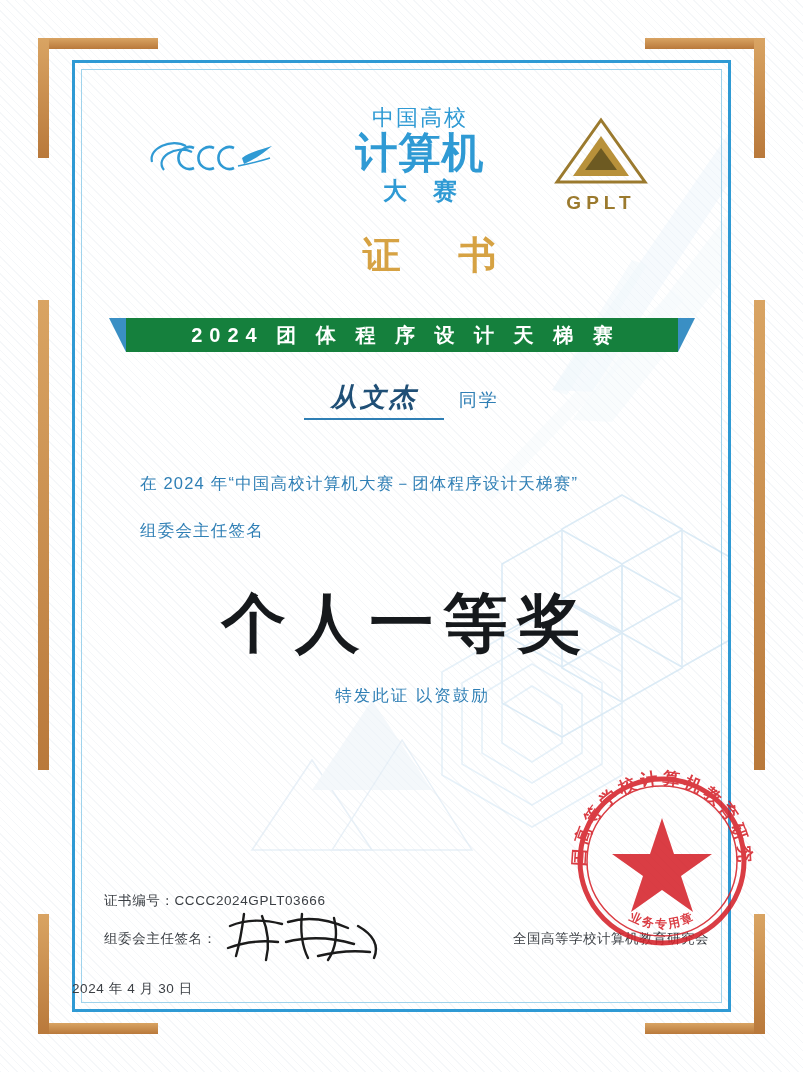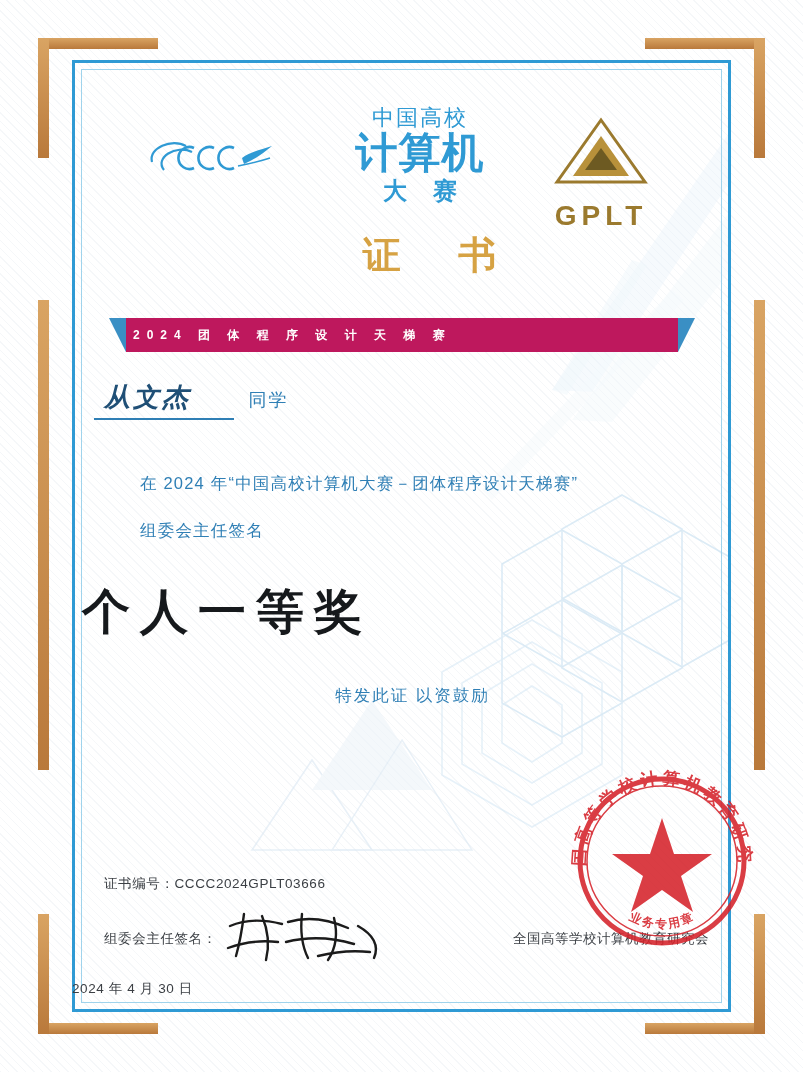--- a/index.html
+++ b/index.html
@@ -140,22 +140,22 @@
     font-size: 24px; color: #2f9ad4; letter-spacing: 26px;
     font-weight: bold; line-height: 30px;
     text-indent: 26px;
   }
   .logo-gplt {
     position: absolute; right: 70px; top: 18px;
     width: 120px; height: 110px;
     text-align: center;
   }
   .logo-gplt .gtext {
-    font-size: 28px; color: #9b7a2e; font-weight: bold;
-    letter-spacing: 5px; margin-top: 10px;
+    font-size: 19px; color: #9b7a2e; font-weight: bold;
+    letter-spacing: 5px; margin-top: 2px;
   }
 
   
   .cert-word {
     position: absolute;
     left: 0; top: 170px; width: 100%;
     text-align: center;
     font-size: 38px;
     font-weight: bold;
     color: #d6a243;
@@ -163,25 +163,25 @@
     text-indent: 24px;
     font-family: "Liberation Serif", "DejaVu Serif", serif;
     margin-left: 28px;
   }
 
   
   .banner {
     position: absolute;
     left: 54px; top: 258px;
     width: 552px; height: 34px;
-    background: #be185d;
+    background: #15803d;
     color: #ffffff;
-    font-size: 12px;
+    font-size: 20px;
     letter-spacing: 7px;
-    text-align: left;
+    text-align: center;
     line-height: 34px;
     font-weight: bold;
     text-indent: 7px;
   }
   .banner:before, .banner:after {
     content: "";
     position: absolute;
     top: 0;
     border-style: solid;
     width: 0; height: 0;
@@ -194,22 +194,22 @@
   .banner:after {
     right: -17px;
     border-width: 34px 17px 0 0;
     border-color: #3a8fc4 transparent transparent transparent;
   }
 
   
   .recipient {
     position: absolute;
     left: 0; top: 320px; width: 100%;
+    text-align: center;
     color: #2f7fb5;
-    margin-left: 22px;
   }
   .recipient .name {
     display: inline-block;
     min-width: 140px;
     border-bottom: 2px solid #2f7fb5;
     padding: 0 10px 3px 10px;
     font-size: 26px;
     color: #1f4f76;
     font-family: "Liberation Serif", "DejaVu Serif", serif;
     font-style: italic;
@@ -234,43 +234,43 @@
     letter-spacing: 1.2px;
     line-height: 30px;
   }
   .para.p1 { top: 408px; }
   .para.p2 { top: 455px; }
 
   
   .award {
     position: absolute;
     left: 0; top: 520px; width: 100%;
-    text-align: left;
-    font-size: 48px;
+    text-align: center;
+    font-size: 64px;
     font-weight: bold;
     color: #16191c;
     letter-spacing: 10px;
     text-indent: 10px;
     font-family: "Liberation Sans", "DejaVu Sans", sans-serif;
   }
 
   
   .encourage {
     position: absolute;
     left: 11px; top: 625px; width: 100%;
     text-align: center;
     font-size: 16.5px;
     color: #2f7fb5;
     letter-spacing: 2px;
   }
 
   
   .cert-no {
     position: absolute;
-    left: 32px; top: 815px;
+    left: 32px; top: 832px;
     font-size: 13.5px;
     color: #3b3f44;
     letter-spacing: .6px;
   }
   .sign-label {
     position: absolute;
     left: 32px; top: 870px;
     font-size: 13.5px;
     color: #3b3f44;
     letter-spacing: .6px;

